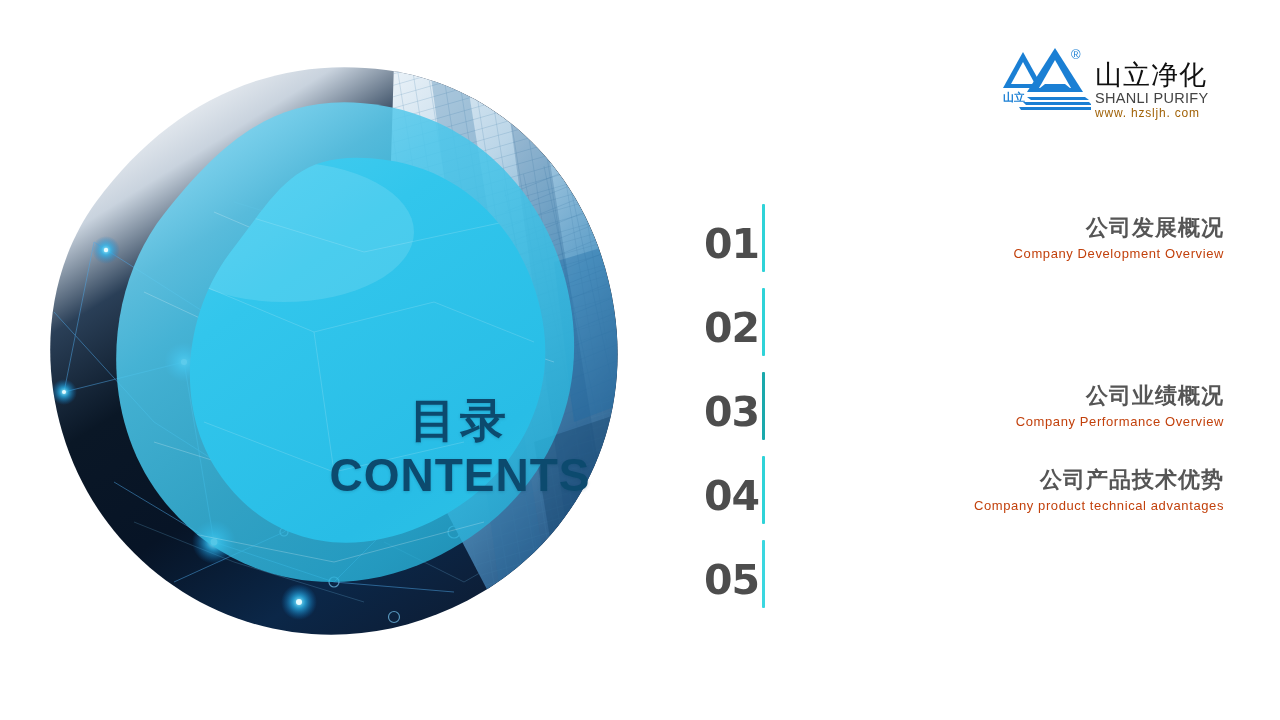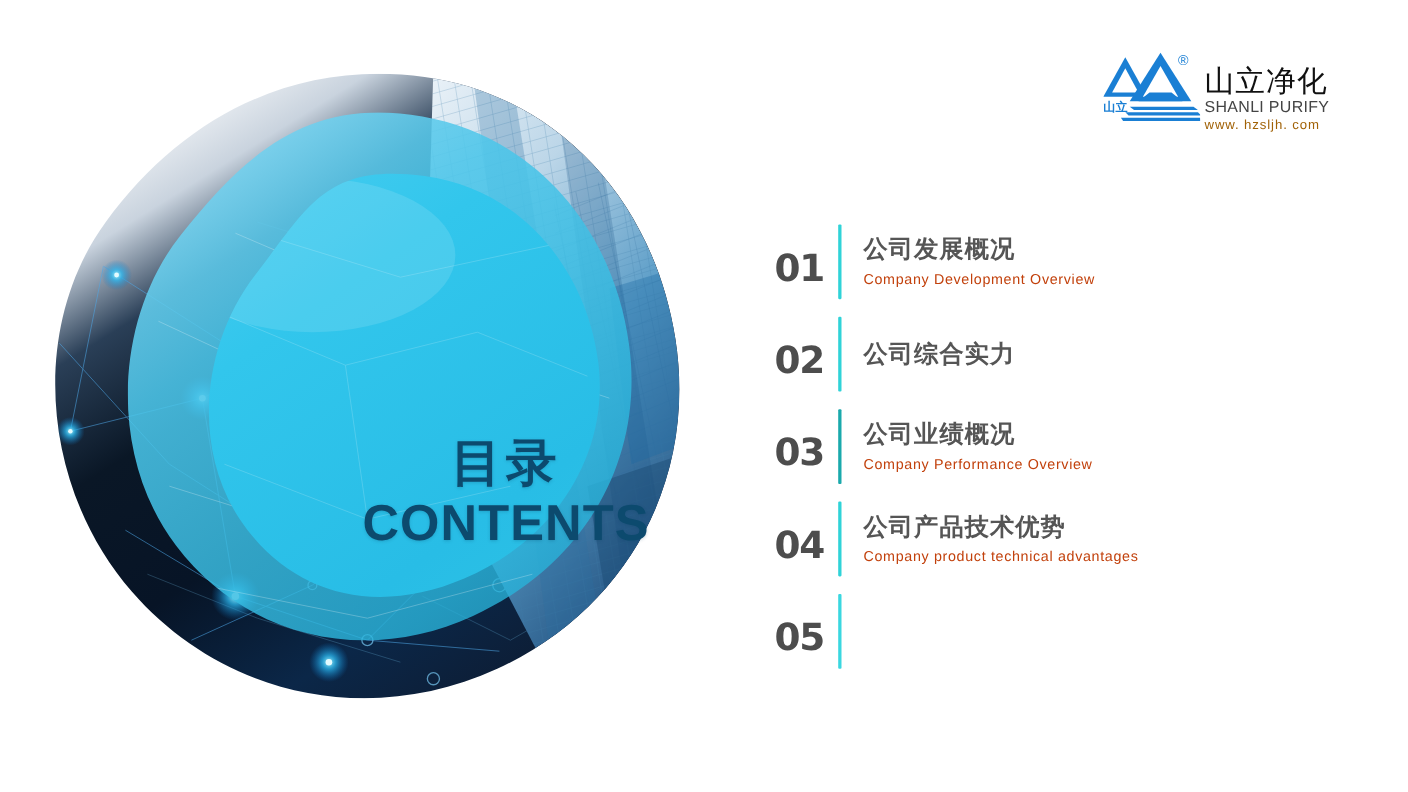--- a/index.html
+++ b/index.html
@@ -130,21 +130,21 @@
   }
   .agenda-item {
     position: relative;
     height: 84px;
     display: flex;
     align-items: center;
   }
   .agenda-num {
     width: 58px;
     flex: 0 0 58px;
-    font-size: 34px;
+    font-size: 41px;
     font-weight: bold;
     color: #4d4d4d;
     font-family: "DejaVu Sans", sans-serif;
     letter-spacing: -1px;
     line-height: 34px;
     text-align: left;
     padding-top: 12px;
   }
   .agenda-rule {
     width: 3px;
@@ -152,20 +152,21 @@
     height: 68px;
     background: #2fd3d8;
     margin-right: 20px;
     border-radius: 1px;
   }
   .agenda-rule.r3 { background: #1aa9ac; }
   .agenda-rule.r5 { background: #3ad7e0; }
   .agenda-body {
     flex: 1 1 auto;
     padding-top: 2px;
+    text-align: right;
   }
   .agenda-title {
     font-size: 22px;
     color: #555555;
     font-family: "DejaVu Sans", sans-serif;
     font-weight: bold;
     letter-spacing: 1px;
     line-height: 30px;
     white-space: nowrap;
   }
@@ -385,21 +386,20 @@
       <div class="agenda-body">
         <div class="agenda-title">公司发展概况</div>
         <div class="agenda-sub">Company Development Overview</div>
       </div>
     </div>
 
     <div class="agenda-item">
       <div class="agenda-num">02</div>
       <div class="agenda-rule"></div>
       <div class="agenda-body">
-        <div class="agenda-title">公司综合实力</div>
       </div>
     </div>
 
     <div class="agenda-item">
       <div class="agenda-num">03</div>
       <div class="agenda-rule r3"></div>
       <div class="agenda-body">
         <div class="agenda-title">公司业绩概况</div>
         <div class="agenda-sub">Company Performance Overview</div>
       </div>

